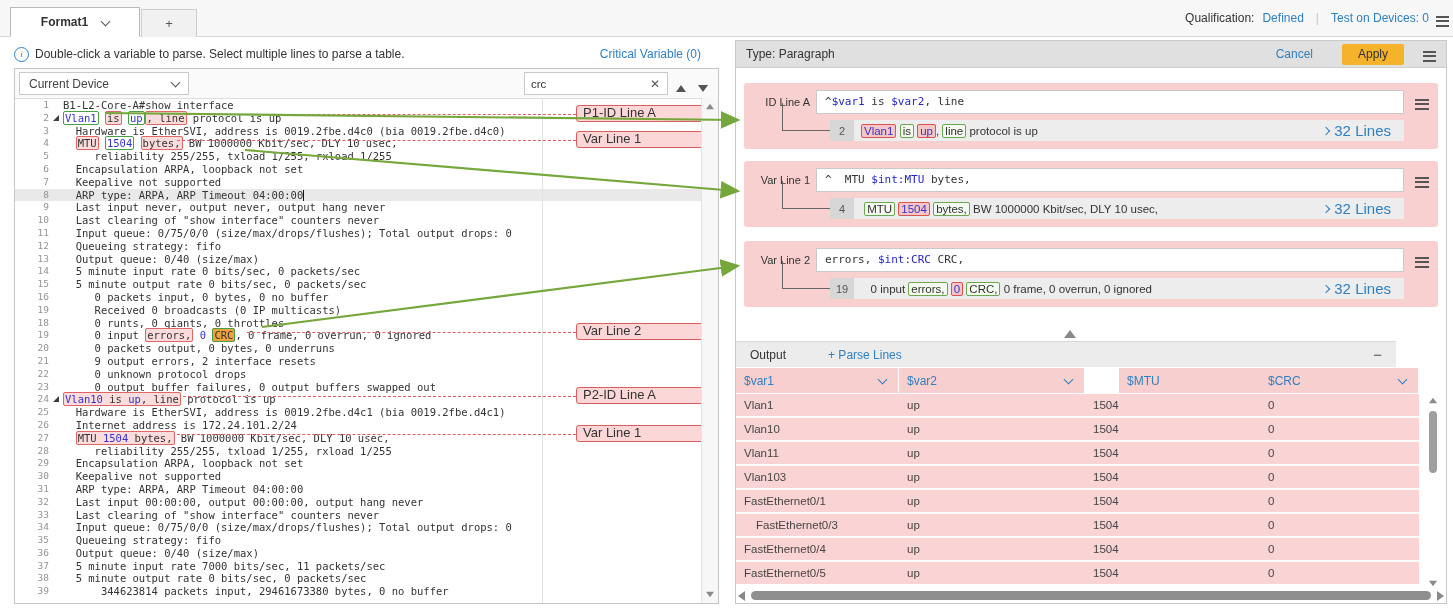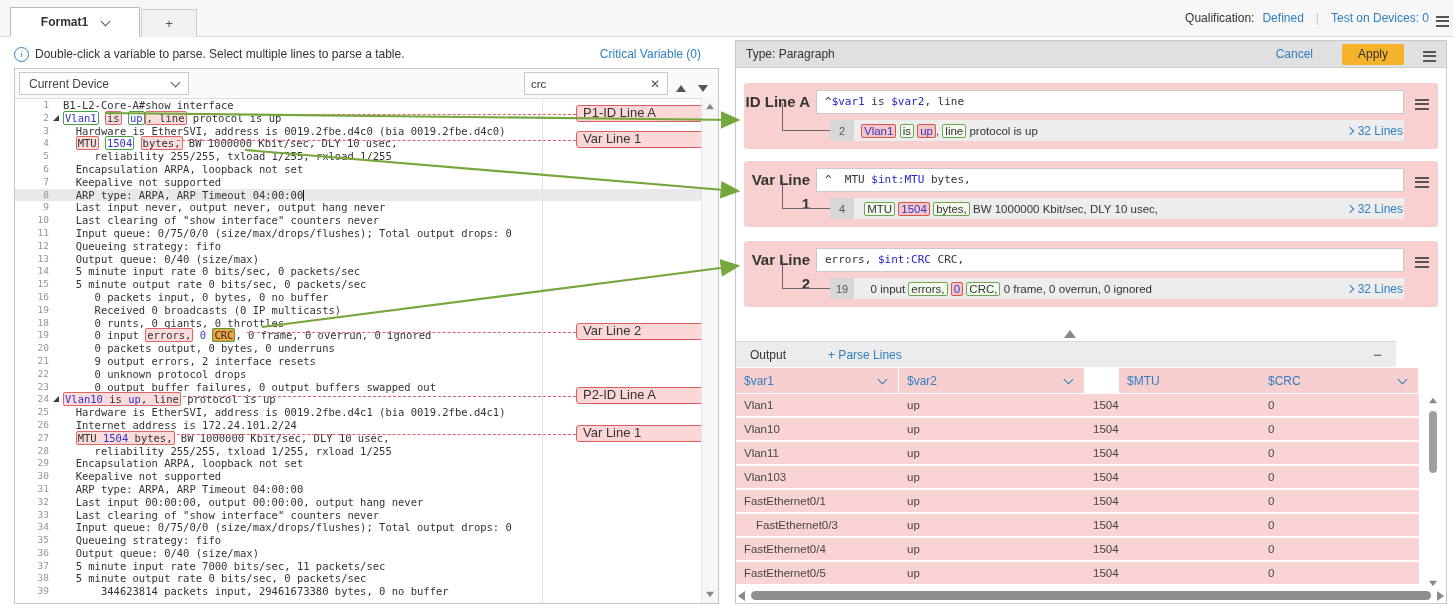--- a/index.html
+++ b/index.html
@@ -85,34 +85,34 @@
   .right-box{position:absolute;left:735px;top:40px;width:712px;height:564px;background:#fff;
         border:1px solid #c9c9c9;box-sizing:border-box;}
   .r-header{position:relative;height:27px;background:#e0e0e0;border-bottom:1px solid #cfcfcf;
         display:flex;align-items:center;font-size:12px;color:#333;padding:0 10px;box-sizing:border-box;}
   .btn-cancel{position:absolute;right:133px;color:#2f7fc1;}
   .btn-apply{position:absolute;right:42px;width:62px;height:21px;background:#f5b32b;border-radius:2px;
         display:flex;align-items:center;justify-content:center;font-size:12px;color:#333;}
   .r-header .burger{position:absolute;right:10px;top:7px;}
   .card{position:absolute;left:8px;width:694px;height:66px;background:#f8d0d0;border-radius:3px;}
   .card-label{position:absolute;left:0;top:7px;width:66px;height:24px;line-height:24px;
-        text-align:right;font-size:15px;color:#333;font-weight:bold;}
+        text-align:right;font-size:11px;color:#333;}
   .card-input{position:absolute;left:72px;top:7px;right:34px;height:24px;background:#fff;
         border:1px solid #c9c9c9;box-sizing:border-box;font-family:"DejaVu Sans Mono",monospace;
         font-size:11px;line-height:22px;padding:0 8px;white-space:pre;color:#333;overflow:hidden;}
   .card-burger{position:absolute;right:9px;top:13px;}
   .card-burger i{width:14px;margin:2.5px 0;}
   .elbow{position:absolute;left:38px;top:20px;width:48px;height:27px;
         border-left:1px solid #666;border-bottom:1px solid #666;}
   .sample{position:absolute;left:86px;right:34px;top:37px;height:21px;background:#ededed;
         display:flex;align-items:center;font-size:11.5px;color:#333;white-space:pre;}
   .chip{width:24px;align-self:stretch;background:#d7d7d7;color:#555;display:flex;flex:none;
         align-items:center;justify-content:center;font-size:11px;margin-right:7px;}
   .lines-link{margin-left:auto;color:#2f7fc1;display:flex;align-items:center;gap:5px;
-        padding-right:1px;font-size:12px;flex:none;}
+        padding-right:13px;font-size:15px;flex:none;}
   .collapse-up{position:absolute;left:328px;top:289px;width:0;height:0;
         border-left:6px solid transparent;border-right:6px solid transparent;
         border-bottom:8px solid #8a8a8a;}
   .output-bar{position:absolute;left:0;top:300px;width:660px;height:26px;background:#ececec;
         border-top:1px solid #d8d8d8;display:flex;align-items:center;font-size:12px;
         box-sizing:border-box;padding:0 14px;}
   .parse-lines{color:#2f7fc1;margin-left:42px;}
   .minus{margin-left:auto;color:#555;font-size:15px;line-height:1;}
   .thead{position:absolute;left:0;top:327px;height:25px;width:683px;}
   .th{position:absolute;top:0;height:25px;background:#f8cfcf;color:#2f7fc1;font-size:12px;

